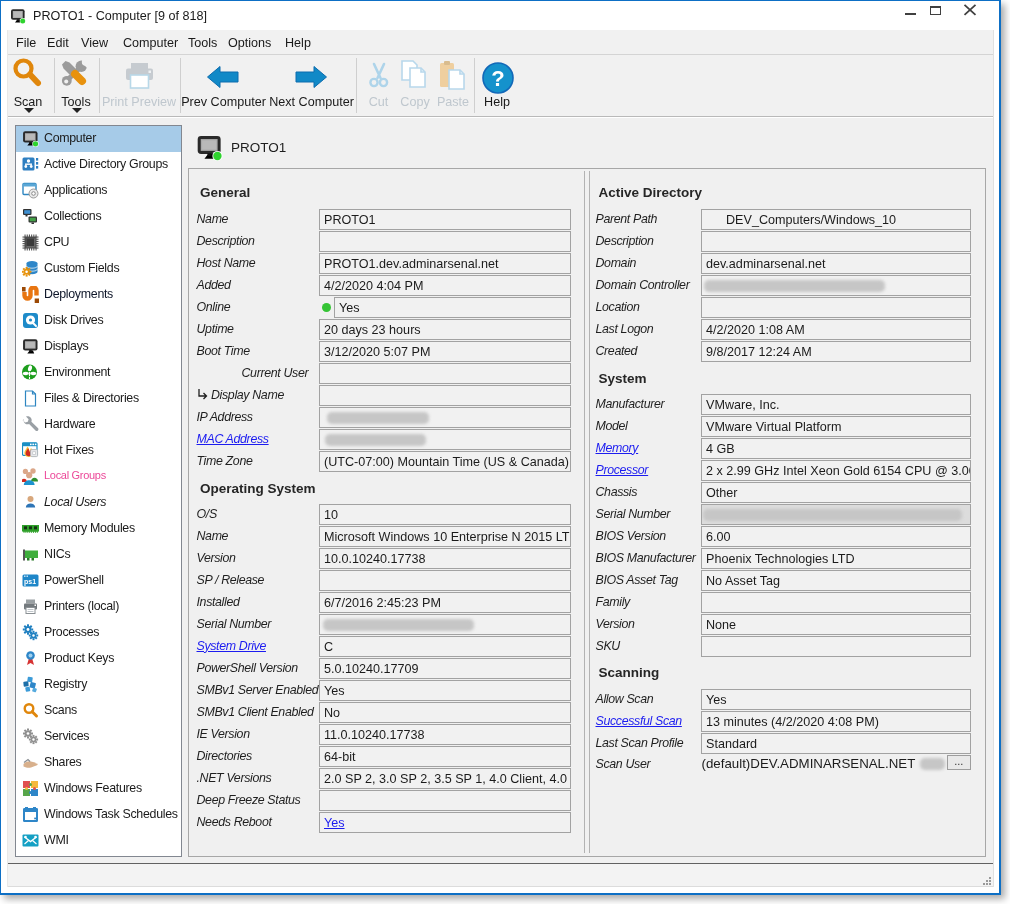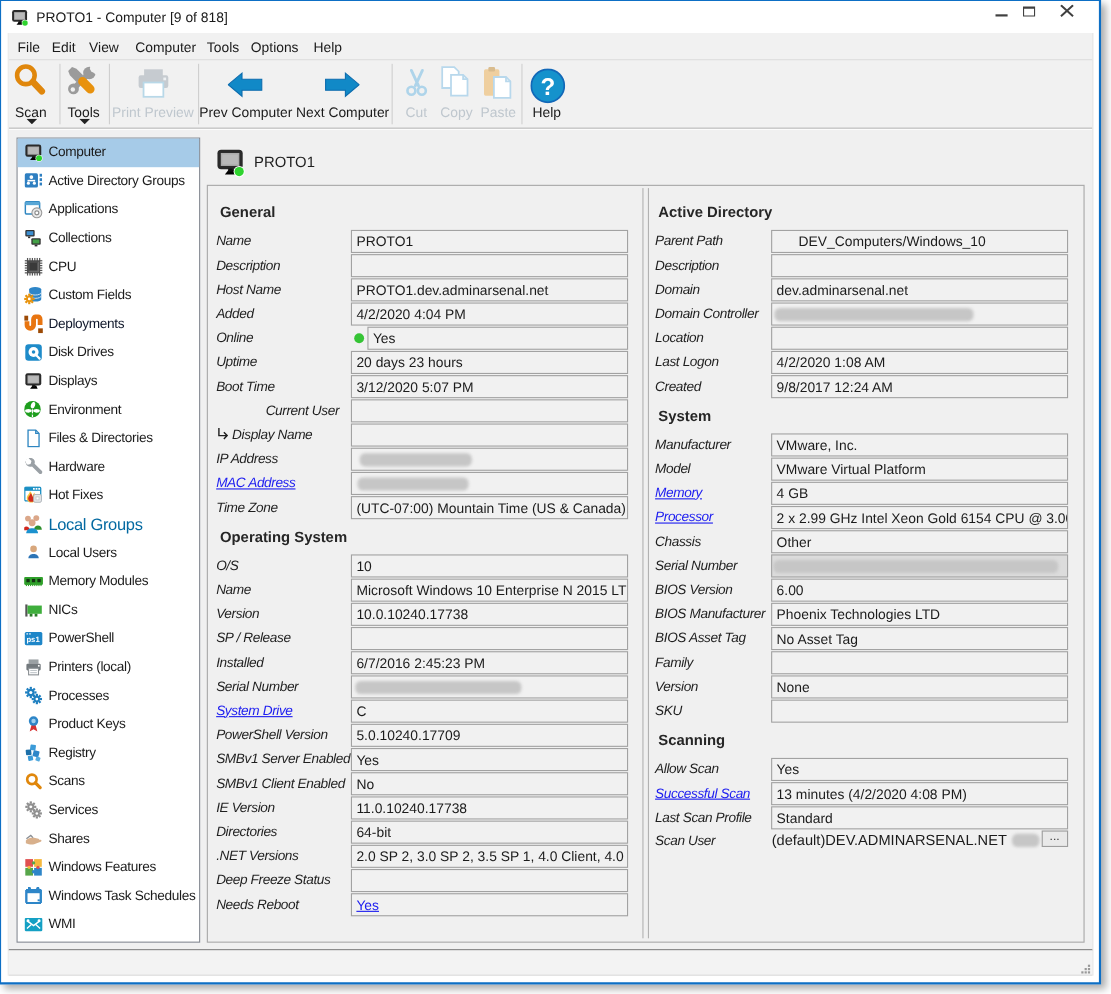--- a/index.html
+++ b/index.html
@@ -274,28 +274,28 @@
 <div class="abs" style="left:21.5px;top:468.0px;width:17px;height:17px;">
     <svg style="position:absolute;left:0px;top:0px" width="17" height="17" viewBox="0 0 17 17">
       <circle cx="3.4" cy="3.4" r="2.6" fill="#dba789"></circle>
       <circle cx="11" cy="3" r="2.7" fill="#dba789"></circle>
       <path d="M-1 14 C-1 9.5 5 9.5 5 14 Z" fill="#d1281e"></path>
       <path d="M9 13.5 C9 8.5 16 8.5 16 13.5 Z" fill="#2e8f2e"></path>
       <circle cx="7.2" cy="7.2" r="3.1" fill="#dba789"></circle>
       <path d="M1.8 17 C1.8 10.5 12.6 10.5 12.6 17 Z" fill="#1b92cf"></path>
     </svg>
   </div>
-<div class="abs" style="left:44px;top:469.0px;font-size:15px;letter-spacing:-0.3px;color:#0369a1;white-space:nowrap;">Local Groups</div>
+<div class="abs" style="left:44px;top:469.0px;font-size:11px;letter-spacing:-0.3px;color:#ec4899;white-space:nowrap;">Local Groups</div>
 <div class="abs" style="left:21.5px;top:494.0px;width:17px;height:17px;">
     <svg style="position:absolute;left:0px;top:0px" width="17" height="17" viewBox="0 0 17 17">
       <circle cx="8.5" cy="5" r="3.0" fill="#d8a77c"></circle>
       <path d="M3.8 13.4 C3.8 8.3 13.2 8.3 13.2 13.4 Z" fill="#2e75b6"></path>
     </svg>
   </div>
-<div class="abs" style="left:44px;top:495.0px;font-size:12.4px;letter-spacing:-0.3px;color:#1b1b1b;white-space:nowrap;">Local Users</div>
+<div class="abs" style="left:44px;top:495.0px;font-size:12.4px;letter-spacing:-0.3px;color:#1b1b1b;white-space:nowrap;font-style:italic;">Local Users</div>
 <div class="abs" style="left:21.5px;top:520.0px;width:17px;height:17px;">
     <svg style="position:absolute;left:0px;top:0px" width="17" height="17" viewBox="0 0 17 17">
       <rect x="1.5" y="11.2" width="1" height="1.6" fill="#2fa02a"></rect>
       <rect x="0.5" y="5" width="16" height="6.2" fill="#2fa02a"></rect>
       <rect x="2" y="6.3" width="3" height="3" fill="#143314"></rect>
       <rect x="7" y="6.3" width="3" height="3" fill="#143314"></rect>
       <rect x="12" y="6.3" width="3" height="3" fill="#143314"></rect>
       <rect x="3.4" y="11.2" width="1" height="1.6" fill="#2fa02a"></rect>
       <rect x="0.5" y="5" width="16" height="6.2" fill="#2fa02a"></rect>
       <rect x="2" y="6.3" width="3" height="3" fill="#143314"></rect>

